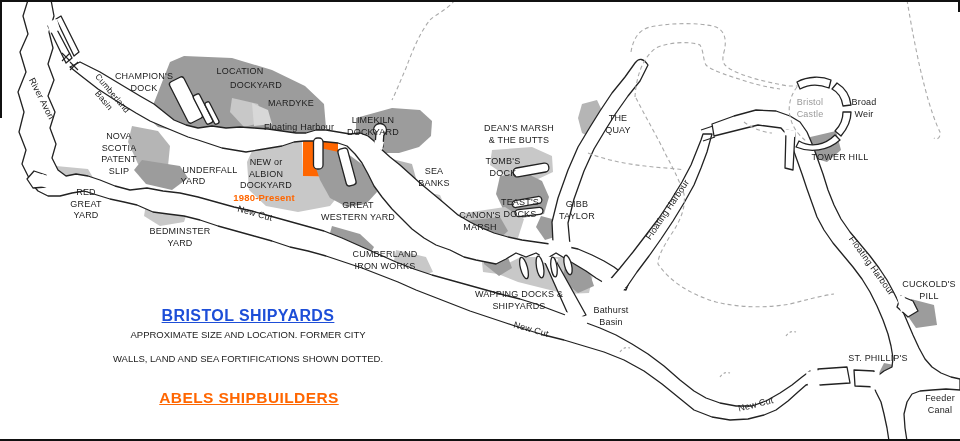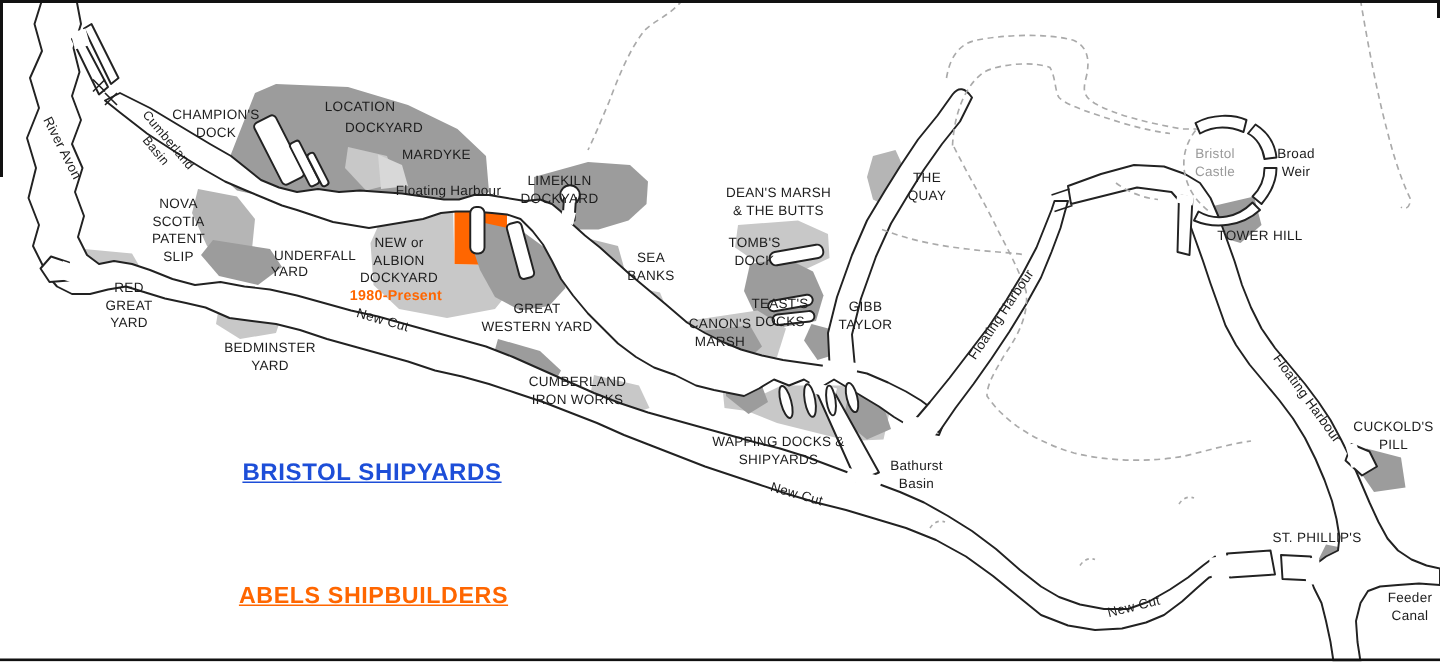--- a/index.html
+++ b/index.html
@@ -222,15 +222,17 @@
       <div class="lbl " style="left: 871px; top: 266px; --r: 54deg;">Floating Harbour</div>
       <div class="lbl " style="left: 929px; top: 291px;">CUCKOLD'S
 PILL</div>
       <div class="lbl " style="left: 878px; top: 359px;">ST. PHILLIP'S</div>
       <div class="lbl " style="left: 756px; top: 405px; --r: -14deg;">New Cut</div>
       <div class="lbl " style="left: 940px; top: 405px;">Feeder
 Canal</div>
     </div>
 
 <div class="map-title">BRISTOL SHIPYARDS</div>
+<div class="map-sub"><span>APPROXIMATE SIZE AND LOCATION. FORMER CITY</span><br>
+<span>WALLS, LAND AND SEA FORTIFICATIONS SHOWN DOTTED.</span></div>
 <div class="map-credit">ABELS SHIPBUILDERS</div>
 
 </div>
 
 </body></html>

